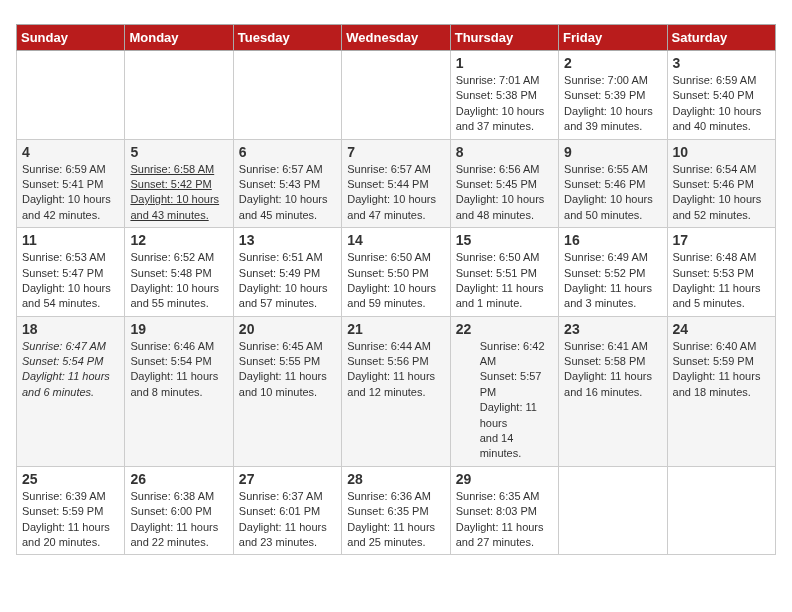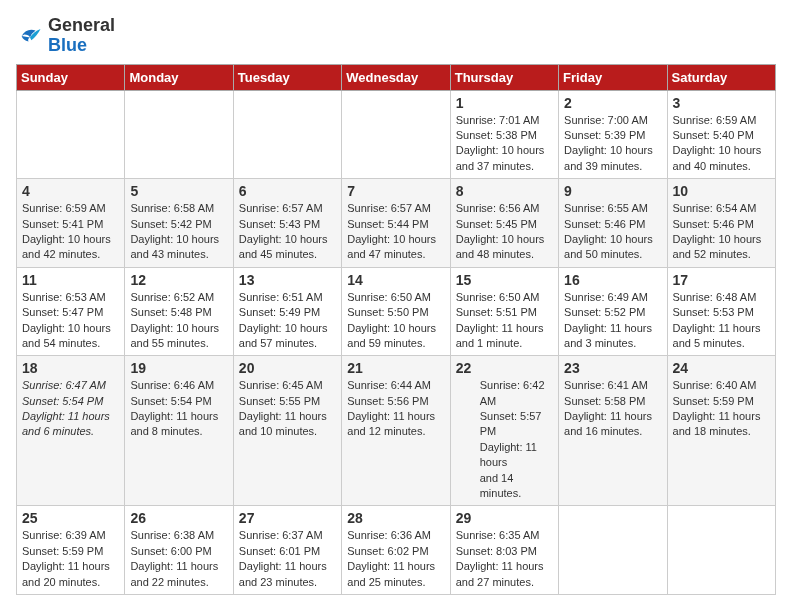--- a/index.html
+++ b/index.html
@@ -86,37 +86,20 @@
       line-height: 1.4;
     }
     .empty-cell {
       background: #fff !important;
     }
   </style>
 </head>
 <body>
 
 <div>
-  <div class="header-area">
-    <div class="logo">
-      <svg class="logo-bird" viewBox="0 0 40 40">
-        <path d="M8 20 Q15 8 28 12 Q22 16 20 22 Q18 18 12 18 Z" fill="#1a6fbf"></path>
-        <path d="M20 22 Q25 14 35 10 Q30 20 22 26 Z" fill="#1a9fd4"></path>
-        <path d="M8 20 Q10 26 18 28 Q16 24 20 22 Z" fill="#1a6fbf"></path>
-      </svg>
-      <div style="line-height:1.1">
-        <span class="logo-text">General</span><br>
-        <span class="logo-text logo-blue">Blue</span>
-      </div>
-    </div>
-    <div class="title-area">
-      <div class="month-title"></div>
-      <div class="subtitle"></div>
-    </div>
-  </div>
 
   <table class="calendar">
     <thead>
       <tr>
       <th>Sunday</th>
           <th>Monday</th>
           <th>Tuesday</th>
           <th>Wednesday</th>
           <th>Thursday</th>
           <th>Friday</th>
@@ -154,21 +137,21 @@
         <tr>
           <td>
             <span class="day-number">4</span>
             <div class="day-info" style="white-space: pre-line;">Sunrise: 6:59 AM
 Sunset: 5:41 PM
 Daylight: 10 hours
 and 42 minutes.</div>
           </td>
           <td>
             <span class="day-number">5</span>
-            <div class="day-info" style="white-space: pre-line;">Sunrise: 6:58 AM
+            <div class="day-info" style="white-space: pre-line; text-decoration: underline;">Sunrise: 6:58 AM
 Sunset: 5:42 PM
 Daylight: 10 hours
 and 43 minutes.</div>
           </td>
           <td>
             <span class="day-number">6</span>
             <div class="day-info" style="white-space: pre-line;">Sunrise: 6:57 AM
 Sunset: 5:43 PM
 Daylight: 10 hours
 and 45 minutes.</div>
@@ -322,21 +305,21 @@
           <td>
             <span class="day-number">27</span>
             <div class="day-info" style="white-space: pre-line;">Sunrise: 6:37 AM
 Sunset: 6:01 PM
 Daylight: 11 hours
 and 23 minutes.</div>
           </td>
           <td>
             <span class="day-number">28</span>
             <div class="day-info" style="white-space: pre-line;">Sunrise: 6:36 AM
-Sunset: 6:02 PM
+Sunset: 6:35 PM
 Daylight: 11 hours
 and 25 minutes.</div>
           </td>
           <td>
             <span class="day-number">29</span>
             <div class="day-info" style="white-space: pre-line;">Sunrise: 6:35 AM
 Sunset: 8:03 PM
 Daylight: 11 hours
 and 27 minutes.</div>
           </td>

